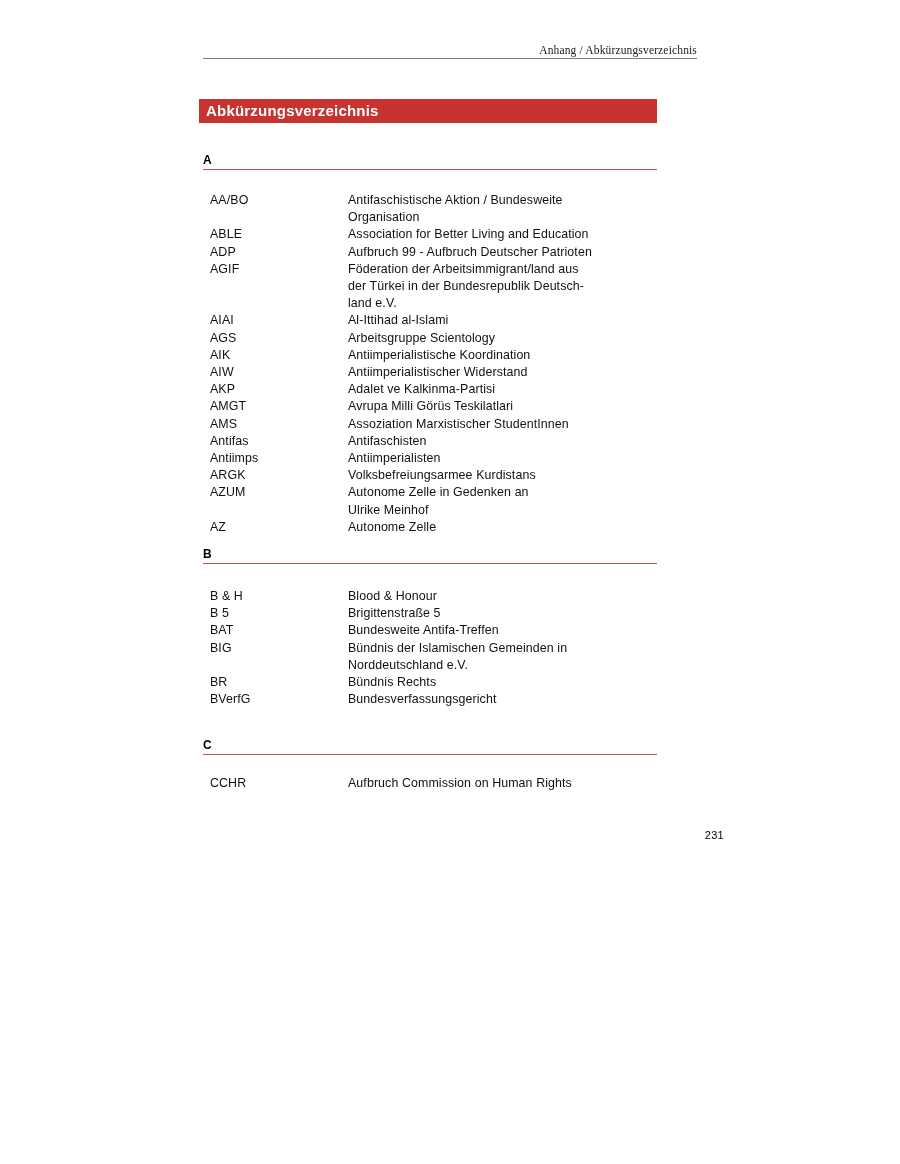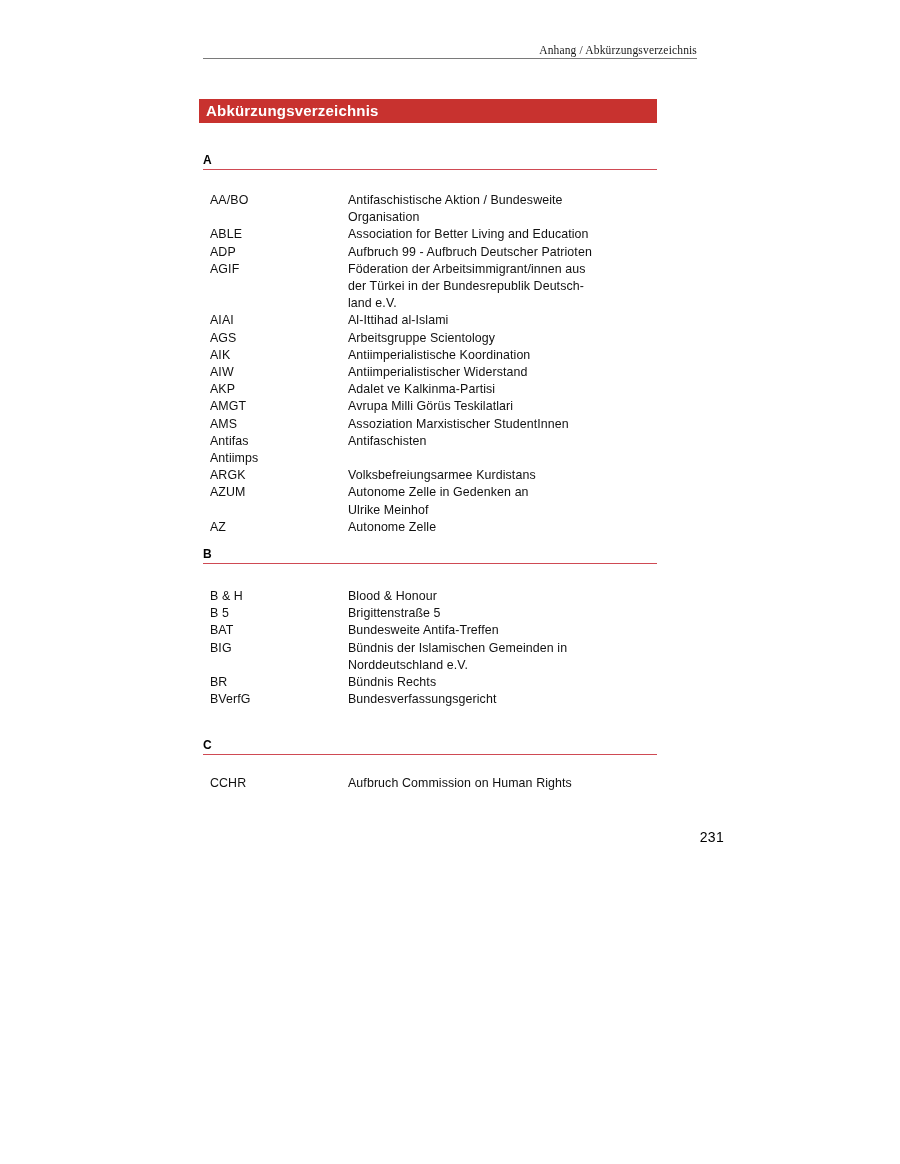--- a/index.html
+++ b/index.html
@@ -137,21 +137,21 @@
   #section-C { position: absolute; left: 0; top: 738px; width: 900px; }
   #section-C .entries { margin-top: 20px; }
 
   
   .folio {
     position: absolute;
     left: 560px;
     top: 829px;
     width: 164px;
     text-align: right;
-    font-size: 14px;
+    font-size: 11px;
     color: #000000;
     letter-spacing: 0.3px;
   }
 </style>
 </head>
 <body>
 
 <div class="page">
 
   <div class="running-header">
@@ -182,21 +182,21 @@
           </div>
           <div class="entry">
             <div class="entry-abbr">ADP</div>
             <div class="entry-def">
               <span class="entry-def-line">Aufbruch 99 - Aufbruch Deutscher Patrioten</span>
             </div>
           </div>
           <div class="entry">
             <div class="entry-abbr">AGIF</div>
             <div class="entry-def">
-              <span class="entry-def-line">Föderation der Arbeitsimmigrant/innen aus</span>
+              <span class="entry-def-line">Föderation der Arbeitsimmigrant/land aus</span>
               <span class="entry-def-line">der Türkei in der Bundesrepublik Deutsch-</span>
               <span class="entry-def-line">land e.V.</span>
             </div>
           </div>
           <div class="entry">
             <div class="entry-abbr">AIAI</div>
             <div class="entry-def">
               <span class="entry-def-line">Al-Ittihad al-Islami</span>
             </div>
           </div>
@@ -237,20 +237,23 @@
             </div>
           </div>
           <div class="entry">
             <div class="entry-abbr">Antifas</div>
             <div class="entry-def">
               <span class="entry-def-line">Antifaschisten</span>
             </div>
           </div>
           <div class="entry">
             <div class="entry-abbr">Antiimps</div>
+            <div class="entry-def">
+              <span class="entry-def-line">Antiimperialisten</span>
+            </div>
           </div>
           <div class="entry">
             <div class="entry-abbr">ARGK</div>
             <div class="entry-def">
               <span class="entry-def-line">Volksbefreiungsarmee Kurdistans</span>
             </div>
           </div>
           <div class="entry">
             <div class="entry-abbr">AZUM</div>
             <div class="entry-def">

